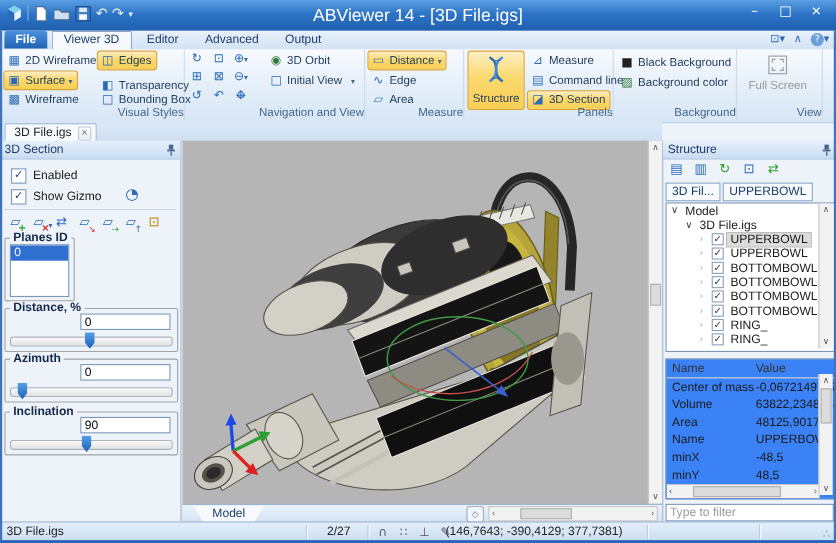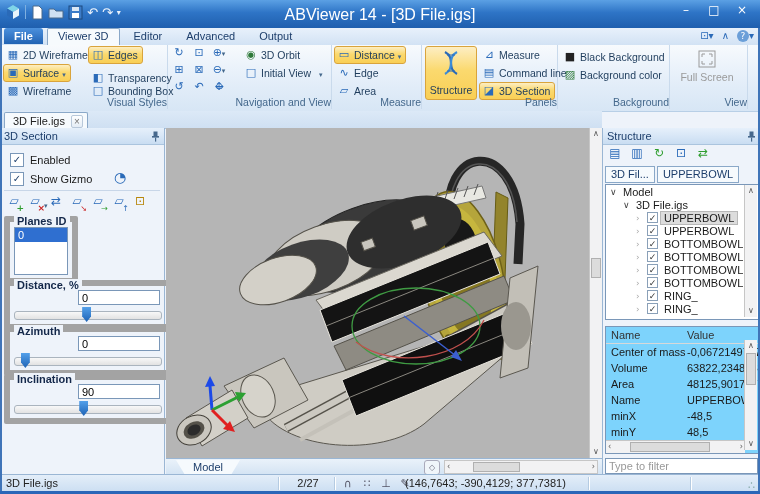--- a/index.html
+++ b/index.html
@@ -88,21 +88,21 @@
   [data-icon="align-z"]::after{content:"↑";color:#2a6ab8;position:absolute;right:-2px;bottom:-3px;font-size:8px}
   [data-icon="fit-planes"]::before{content:"⊡";color:#b8860b}
   
   #docbar{left:0;top:111px;width:602px;height:17px;background:linear-gradient(#dce9f7,#cfe0f2);border-bottom:1px solid #aac4de}
   #doctab{left:4px;top:1px;height:16px;padding:0 4px 0 8px;background:#f6fafd;border:1px solid #8aa8c8;border-bottom:none;
     border-radius:2px 2px 0 0;display:flex;align-items:center;gap:6px;color:#222}
   #doctab .x{color:#777;font-size:10px;border:1px solid #b8c8da;border-radius:2px;padding:0 2px;background:linear-gradient(#fff,#e4edf6)}
   
   .panel-header{height:16px;background:linear-gradient(#e6f0fb,#c9ddf2);border-bottom:1px solid #aac4de;
     color:#1d3e6b;display:flex;align-items:center;padding:0 4px;justify-content:space-between}
-  .groupbox{position:absolute;border:6px solid #a3a3a3;border-radius:2px}
+  .groupbox{position:absolute;border:1px solid #a3a3a3;border-radius:2px}
   .groupbox .cap{position:absolute;top:-7px;left:4px;background:#eef3fa;padding:0 3px;font-weight:bold;color:#14284a}
   .field{position:absolute;height:15px;border:1px solid #7a97b8;background:#fff;font-size:11px;
     font-family:"Liberation Sans",sans-serif;padding:0 3px;box-sizing:border-box}
   .cbx{width:12px;height:12px;border:1px solid #7a97b8;background:#fff;display:inline-block;text-align:center;
     line-height:11px;font-size:10px;color:#1d3e6b;font-family:"DejaVu Sans",sans-serif}
   .cbx.on::before{content:"✓"}
   .slider-track{position:absolute;height:7px;background:linear-gradient(#f8f8f8,#e2e2e2);border:1px solid #aab4be;border-radius:3px}
   .slider-thumb{position:absolute;top:-5px;width:9px;height:15px;background:linear-gradient(#53a0ea,#1e63b5);
     clip-path:polygon(0 0,100% 0,100% 62%,50% 100%,0 62%)}
   
@@ -129,21 +129,21 @@
   .trow{display:flex;align-items:center;height:13px;padding-left:calc(4px + var(--level,0)*13px);white-space:nowrap}
   .trow .chev{width:10px;color:#a8a8a8;font-family:"DejaVu Sans",sans-serif;font-size:9px}
   .trow .chev::before{content:"›"}
   .trow.expanded .chev{color:#404040}
   .trow.expanded .chev::before{content:"∨"}
   .trow .cb{width:11px;height:11px;border:1px solid #8aa0b8;background:#fff;margin:0 3px 0 1px;font-size:9px;
     line-height:10px;text-align:center;color:#333;font-family:"DejaVu Sans",sans-serif;box-sizing:border-box}
   .trow.checked .cb::before{content:"✓"}
   .trow .tlabel{padding:0 3px}
   .trow.selected .tlabel{background:#dcdcdc;outline:1px solid #b8b8b8}
-  #grid{position:absolute;left:2px;top:198px;width:153px;height:126px;background:#7dd3fc;border:1px solid #7a97b8;overflow:hidden}
+  #grid{position:absolute;left:2px;top:198px;width:153px;height:126px;background:#3b82f6;border:1px solid #7a97b8;overflow:hidden}
   .grow{display:flex;height:16px;align-items:center;white-space:nowrap}
   .grow .gname{width:76px;padding-left:5px;overflow:hidden;flex:none}
   .grow .gval{flex:1;overflow:hidden}
   #grid-header{border-bottom:1px solid #d8d8d8;color:#333}
   #filter-input{position:absolute;left:2px;top:330px;width:153px;height:16px}
   #filter-input::placeholder{color:#999}
   
   #statusbar{left:0;top:474px;width:760px;height:17px;background:linear-gradient(#e4eef9,#cbdef2);
     border-top:1px solid #9ab6d4;color:#222}
   .ssep{position:absolute;top:2px;height:13px;width:1px;background:#b5cbe2;box-shadow:1px 0 0 #fff}

